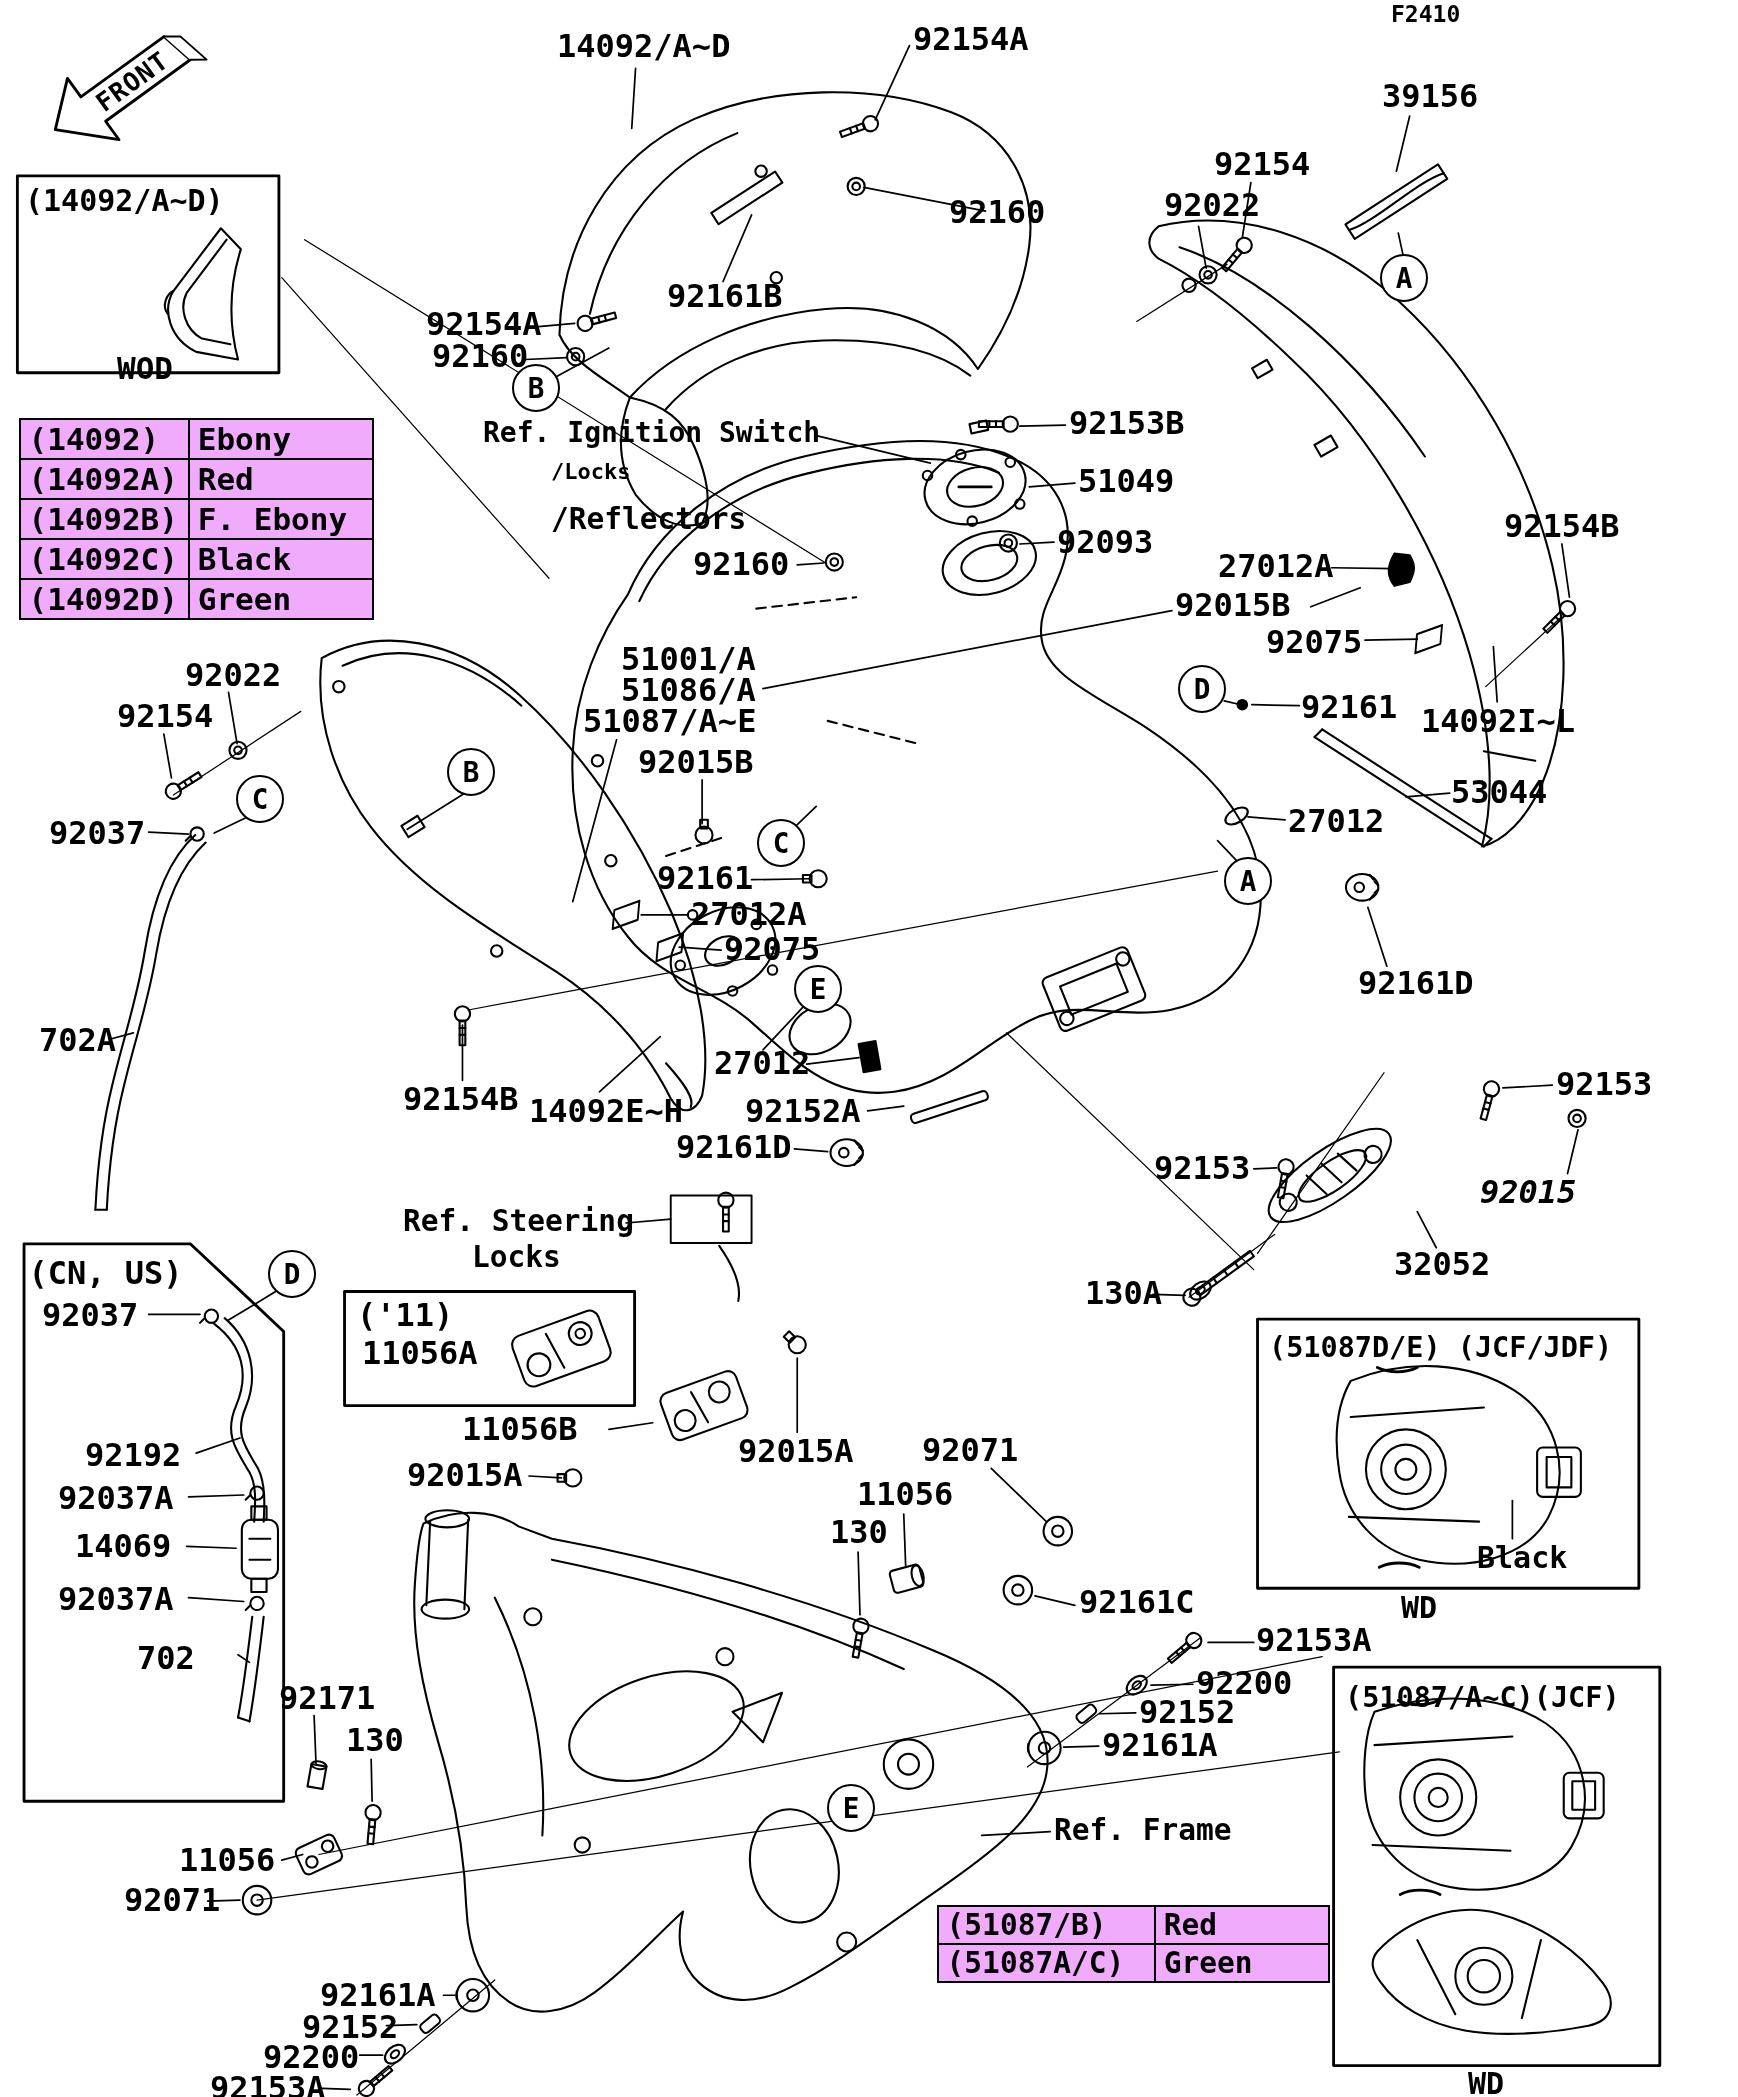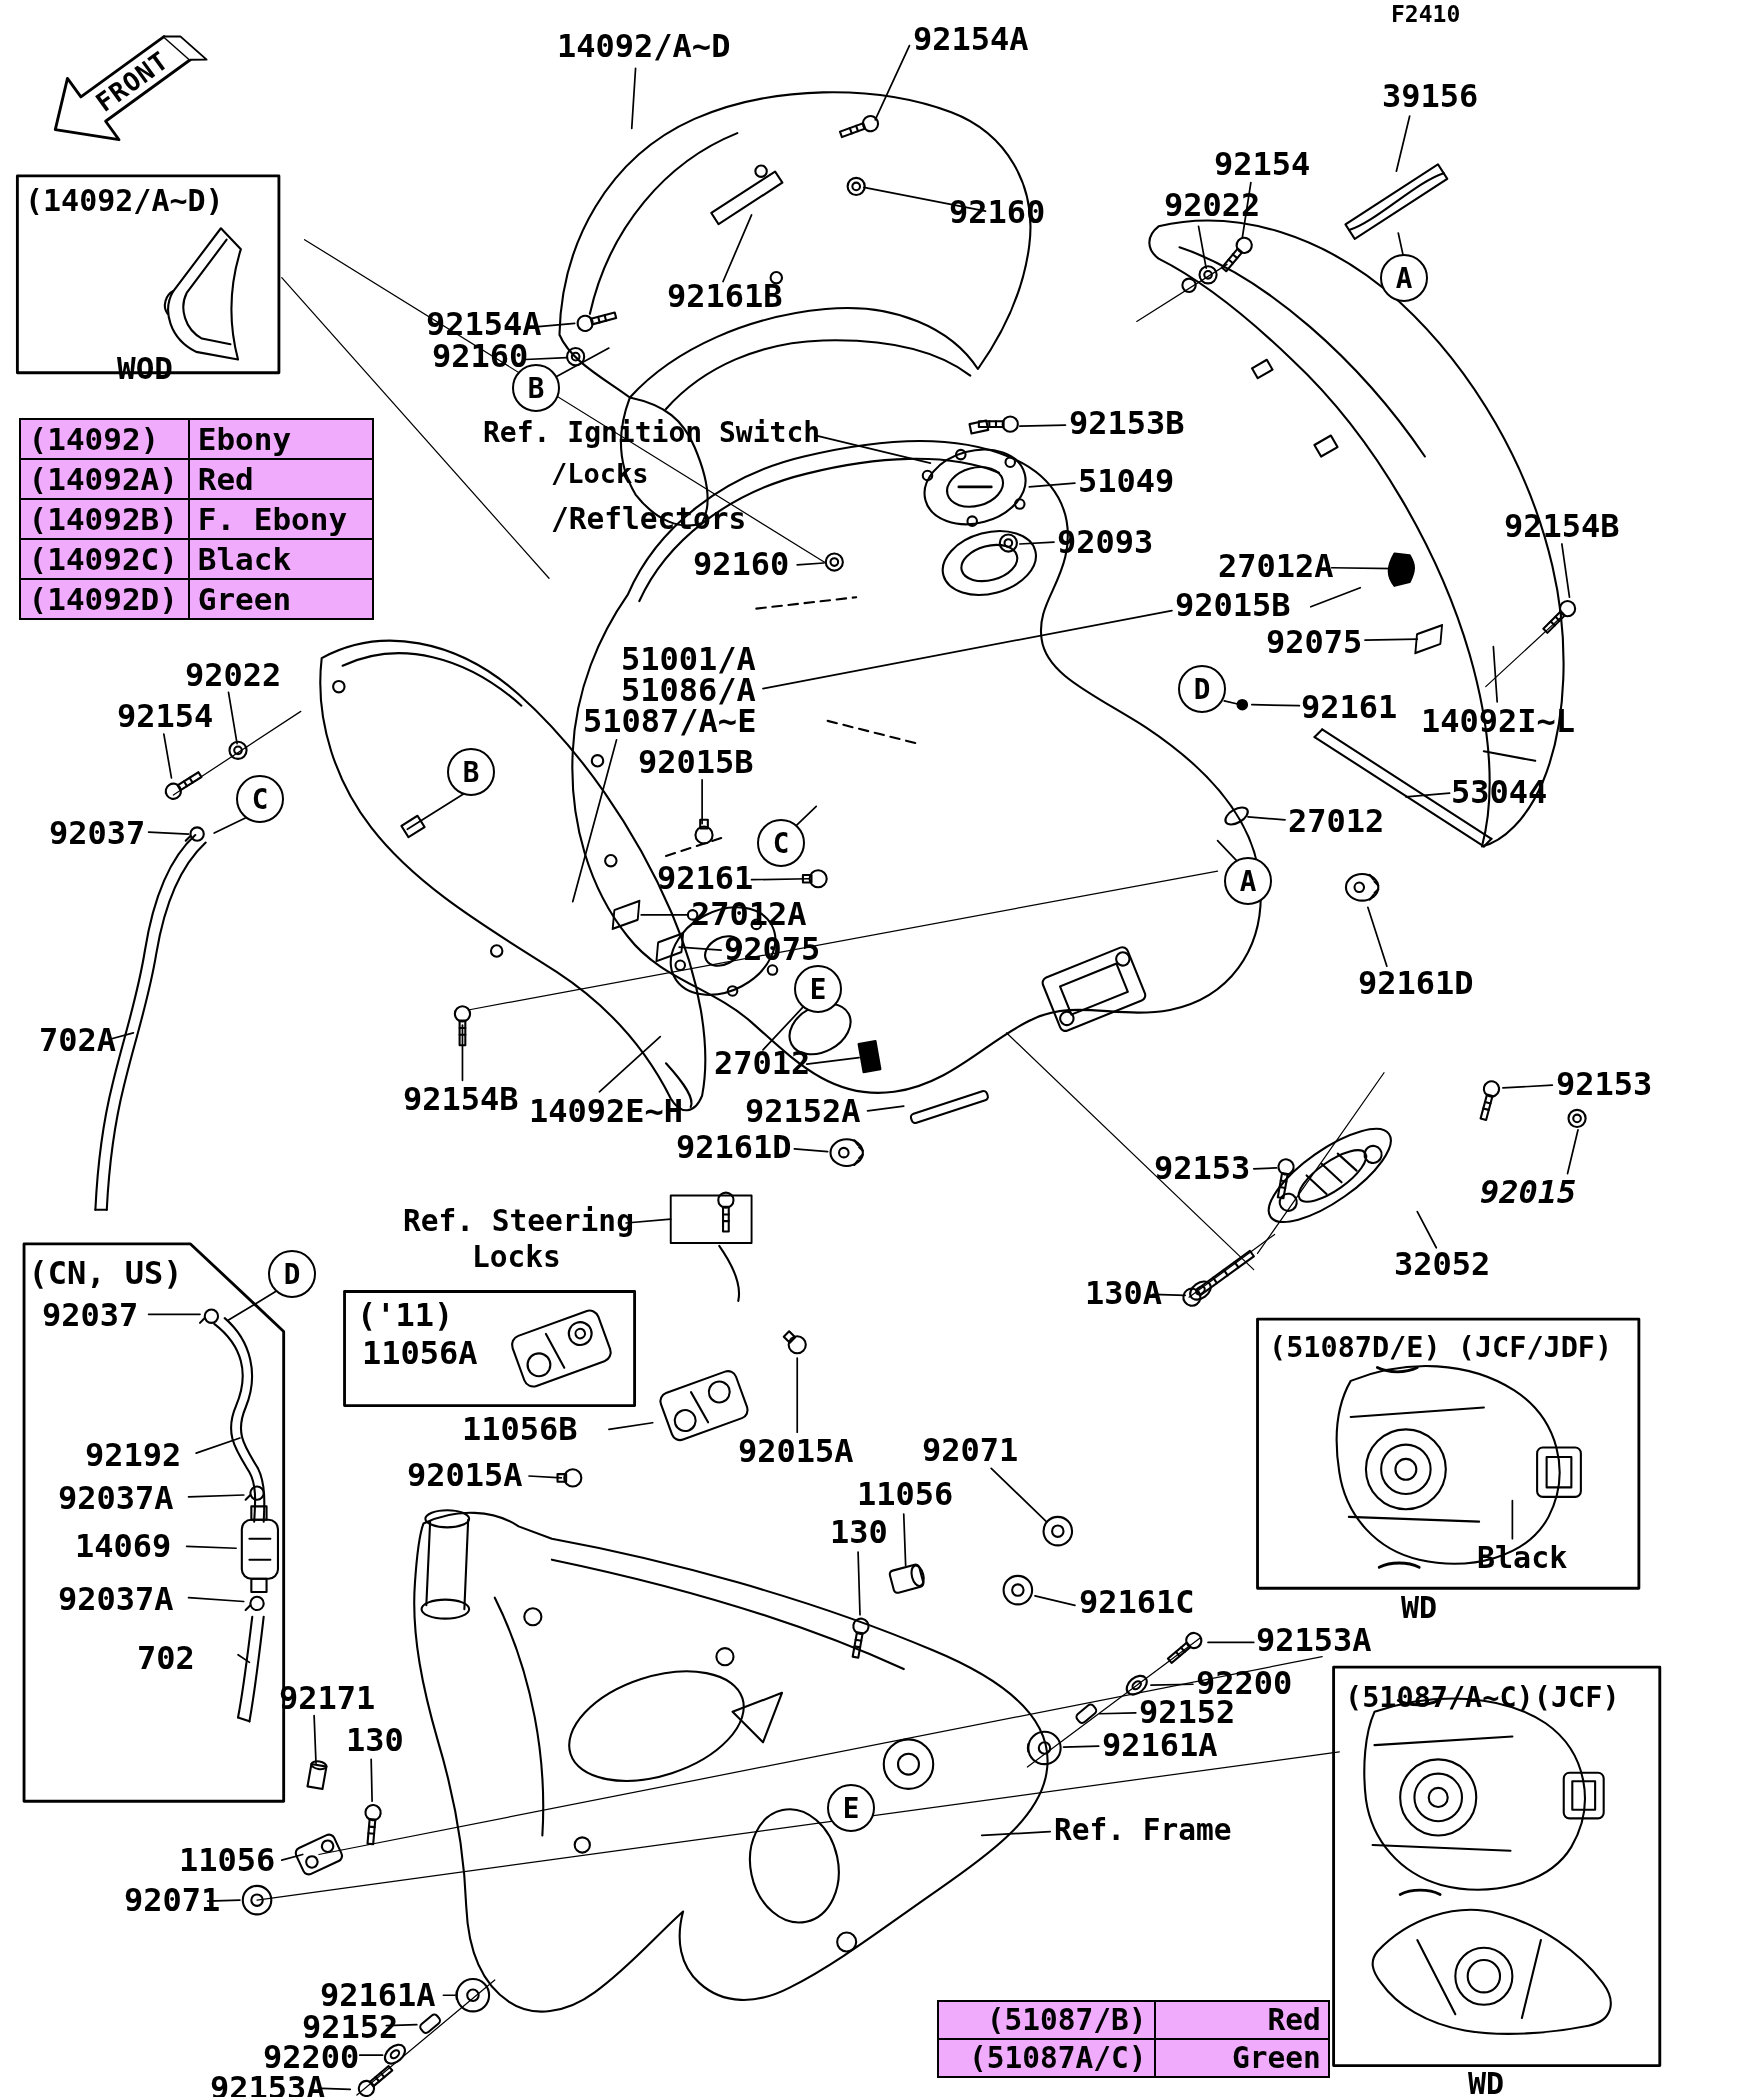--- a/index.html
+++ b/index.html
@@ -463,21 +463,21 @@
           <td style="height:34px;">(14092C)</td>
       <td>Black</td>
         </tr>
   <tr>
           <td style="height:34px;">(14092D)</td>
       <td>Green</td>
         </tr>
 </tbody>
     </table>
 
-<table class="ctable" id="colorTable2" style="left:937px;top:2000px;text-align:right;">
+<table class="ctable" id="colorTable2" style="left:937px;top:1905px;">
   <tbody>
         <tr>
           <td style="width:200px;height:30px;">(51087/B)</td>
       <td style="width:157px;">Red</td>
         </tr>
   <tr>
           <td style="height:30px;">(51087A/C)</td>
       <td>Green</td>
         </tr>
 </tbody>
@@ -488,21 +488,21 @@
       <div class="plabel" style="left: 557px; top: 30px;">14092/A~D</div>
       <div class="plabel" style="left: 913px; top: 23px;">92154A</div>
       <div class="plabel" style="left: 949px; top: 196px;">92160</div>
       <div class="plabel" style="left: 1382px; top: 80px;">39156</div>
       <div class="plabel" style="left: 1214px; top: 148px;">92154</div>
       <div class="plabel" style="left: 1164px; top: 189px;">92022</div>
       <div class="plabel" style="left: 426px; top: 308px;">92154A</div>
       <div class="plabel" style="left: 432px; top: 340px;">92160</div>
       <div class="plabel" style="left: 667px; top: 280px;">92161B</div>
       <div class="plabel" style="left: 483px; top: 418px; font-size: 28px;">Ref. Ignition Switch</div>
-      <div class="plabel" style="left: 551px; top: 460px; font-size: 27px;">/Locks</div>
+      <div class="plabel" style="left: 551px; top: 460px; font-size: 22px;">/Locks</div>
       <div class="plabel" style="left: 551px; top: 504px; font-size: 29.5px;">/Reflectors</div>
       <div class="plabel" style="left: 1069px; top: 407px;">92153B</div>
       <div class="plabel" style="left: 1078px; top: 465px;">51049</div>
       <div class="plabel" style="left: 1057px; top: 526px;">92093</div>
       <div class="plabel" style="left: 693px; top: 548px;">92160</div>
       <div class="plabel" style="left: 1218px; top: 550px;">27012A</div>
       <div class="plabel" style="left: 1175px; top: 589px;">92015B</div>
       <div class="plabel" style="left: 1266px; top: 626px;">92075</div>
       <div class="plabel" style="left: 1504px; top: 510px;">92154B</div>
       <div class="plabel" style="left: 1301px; top: 691px;">92161</div>

